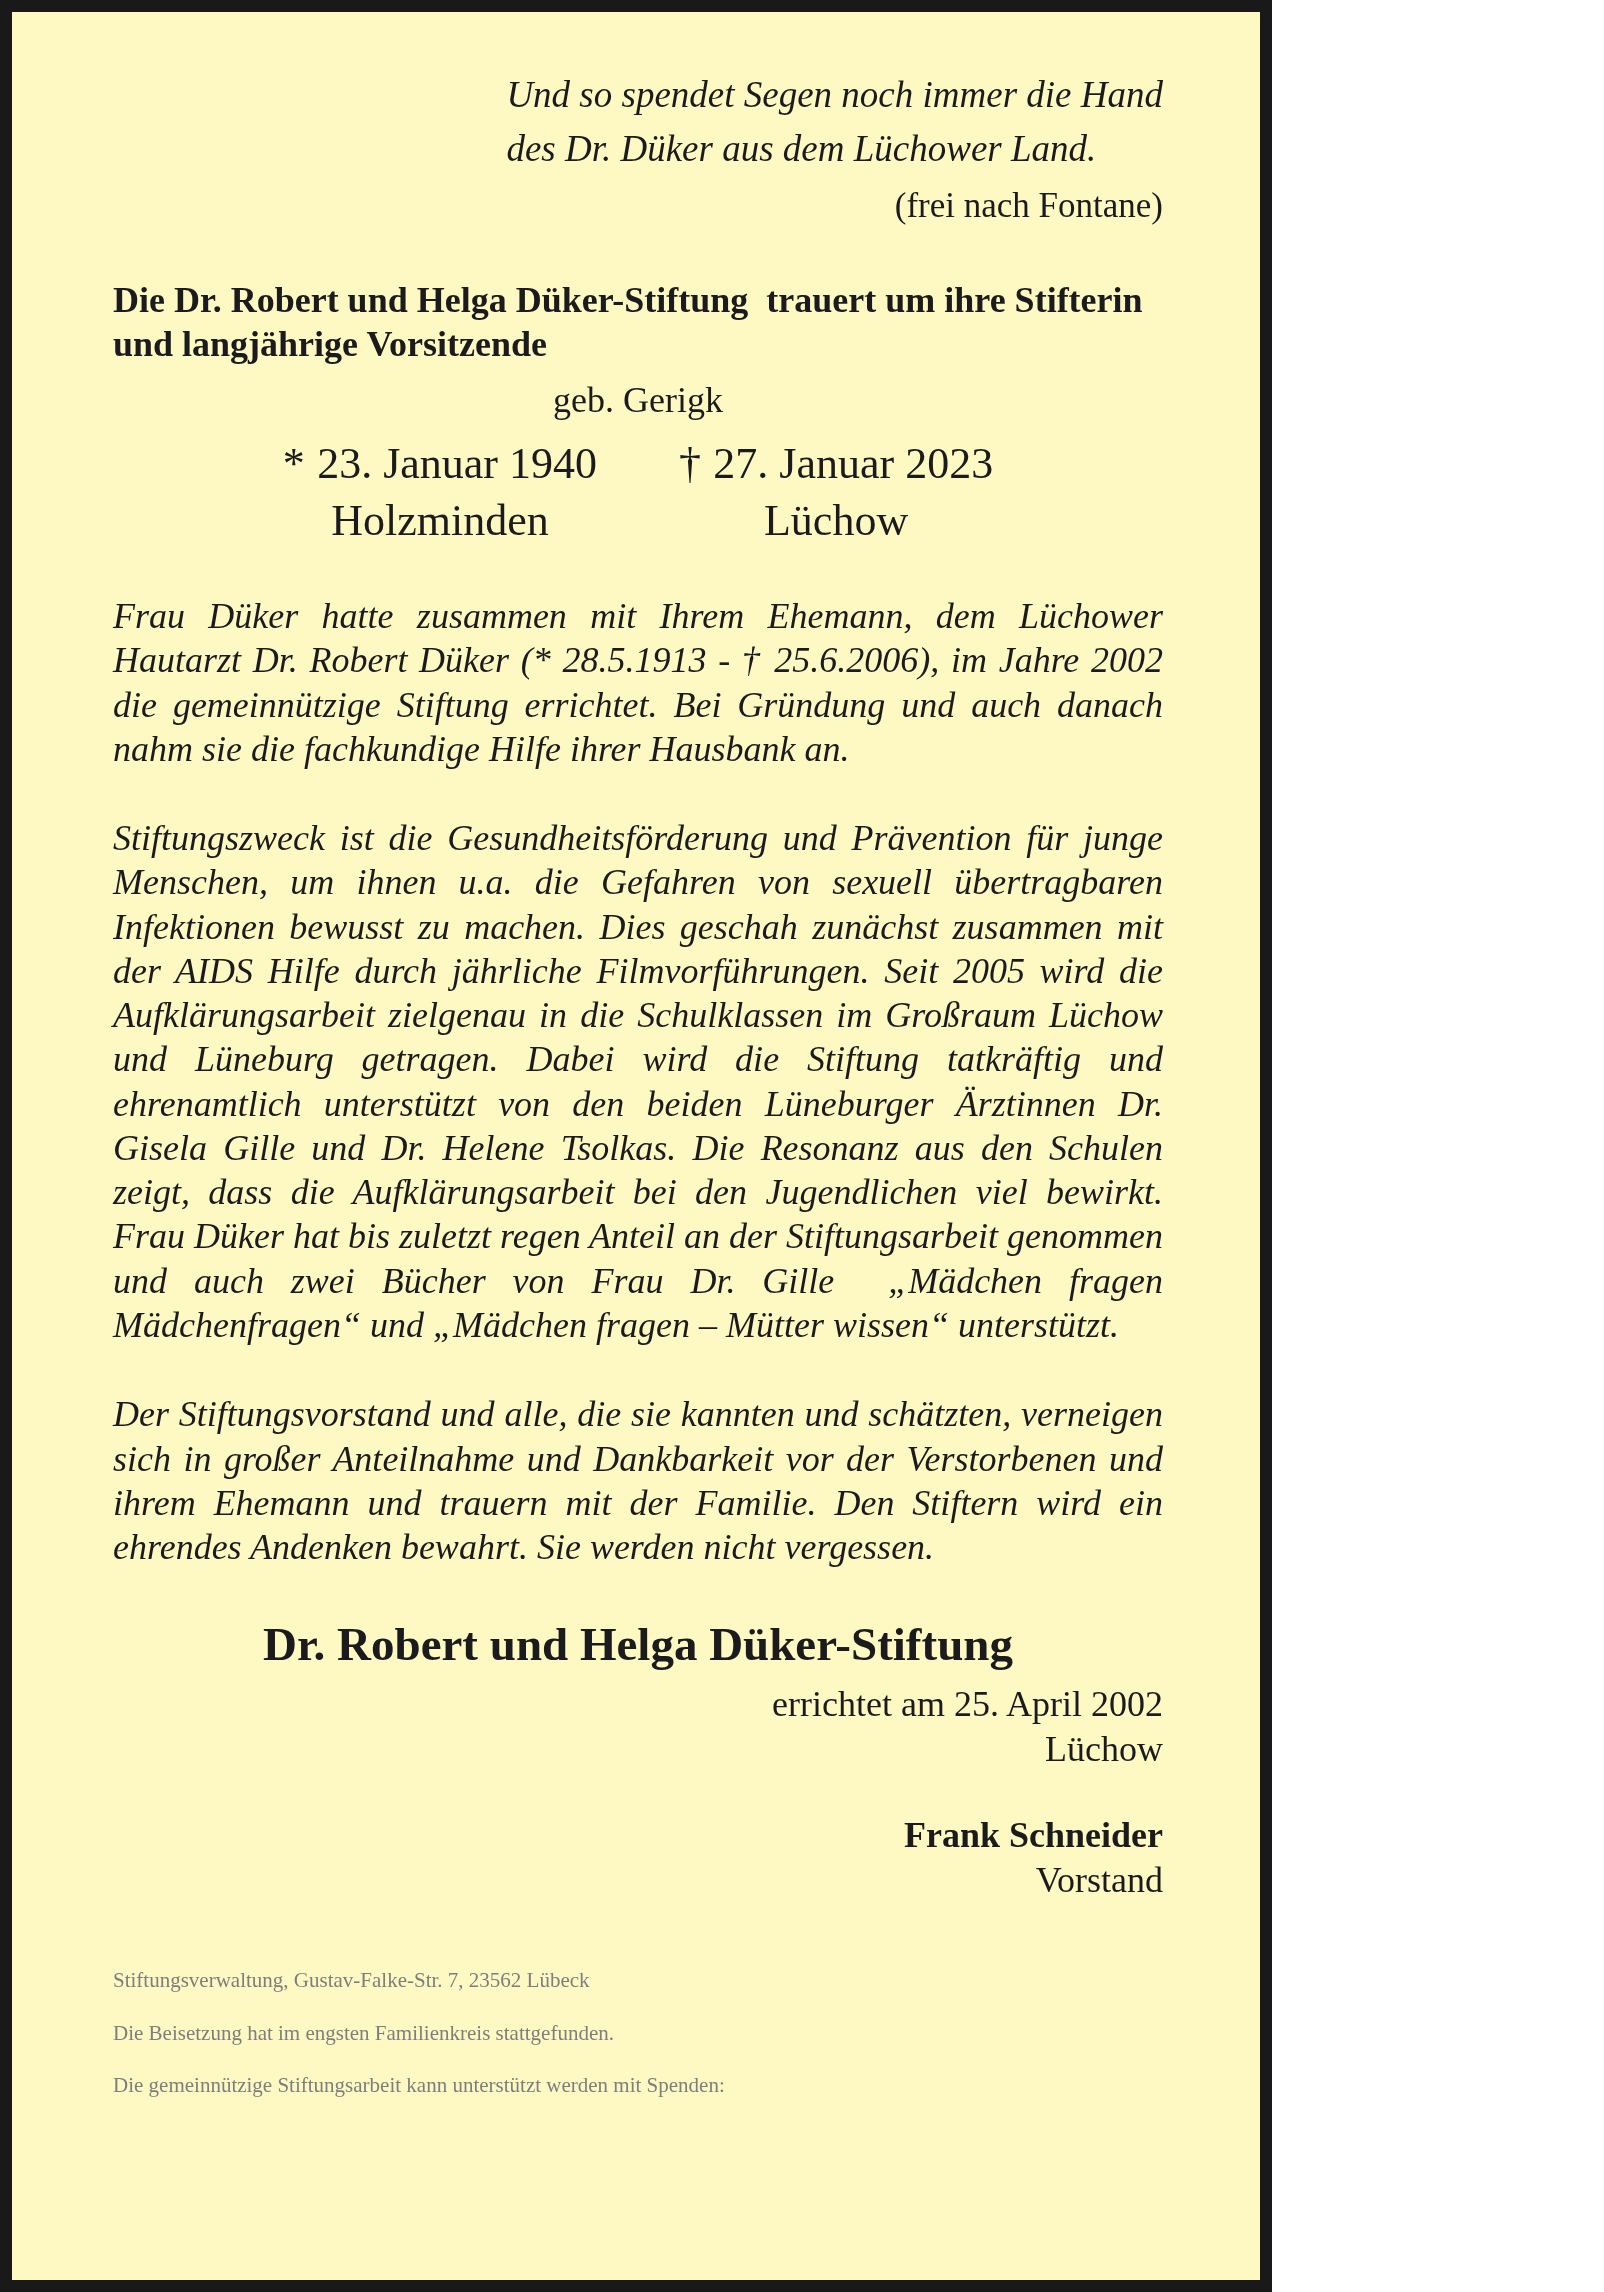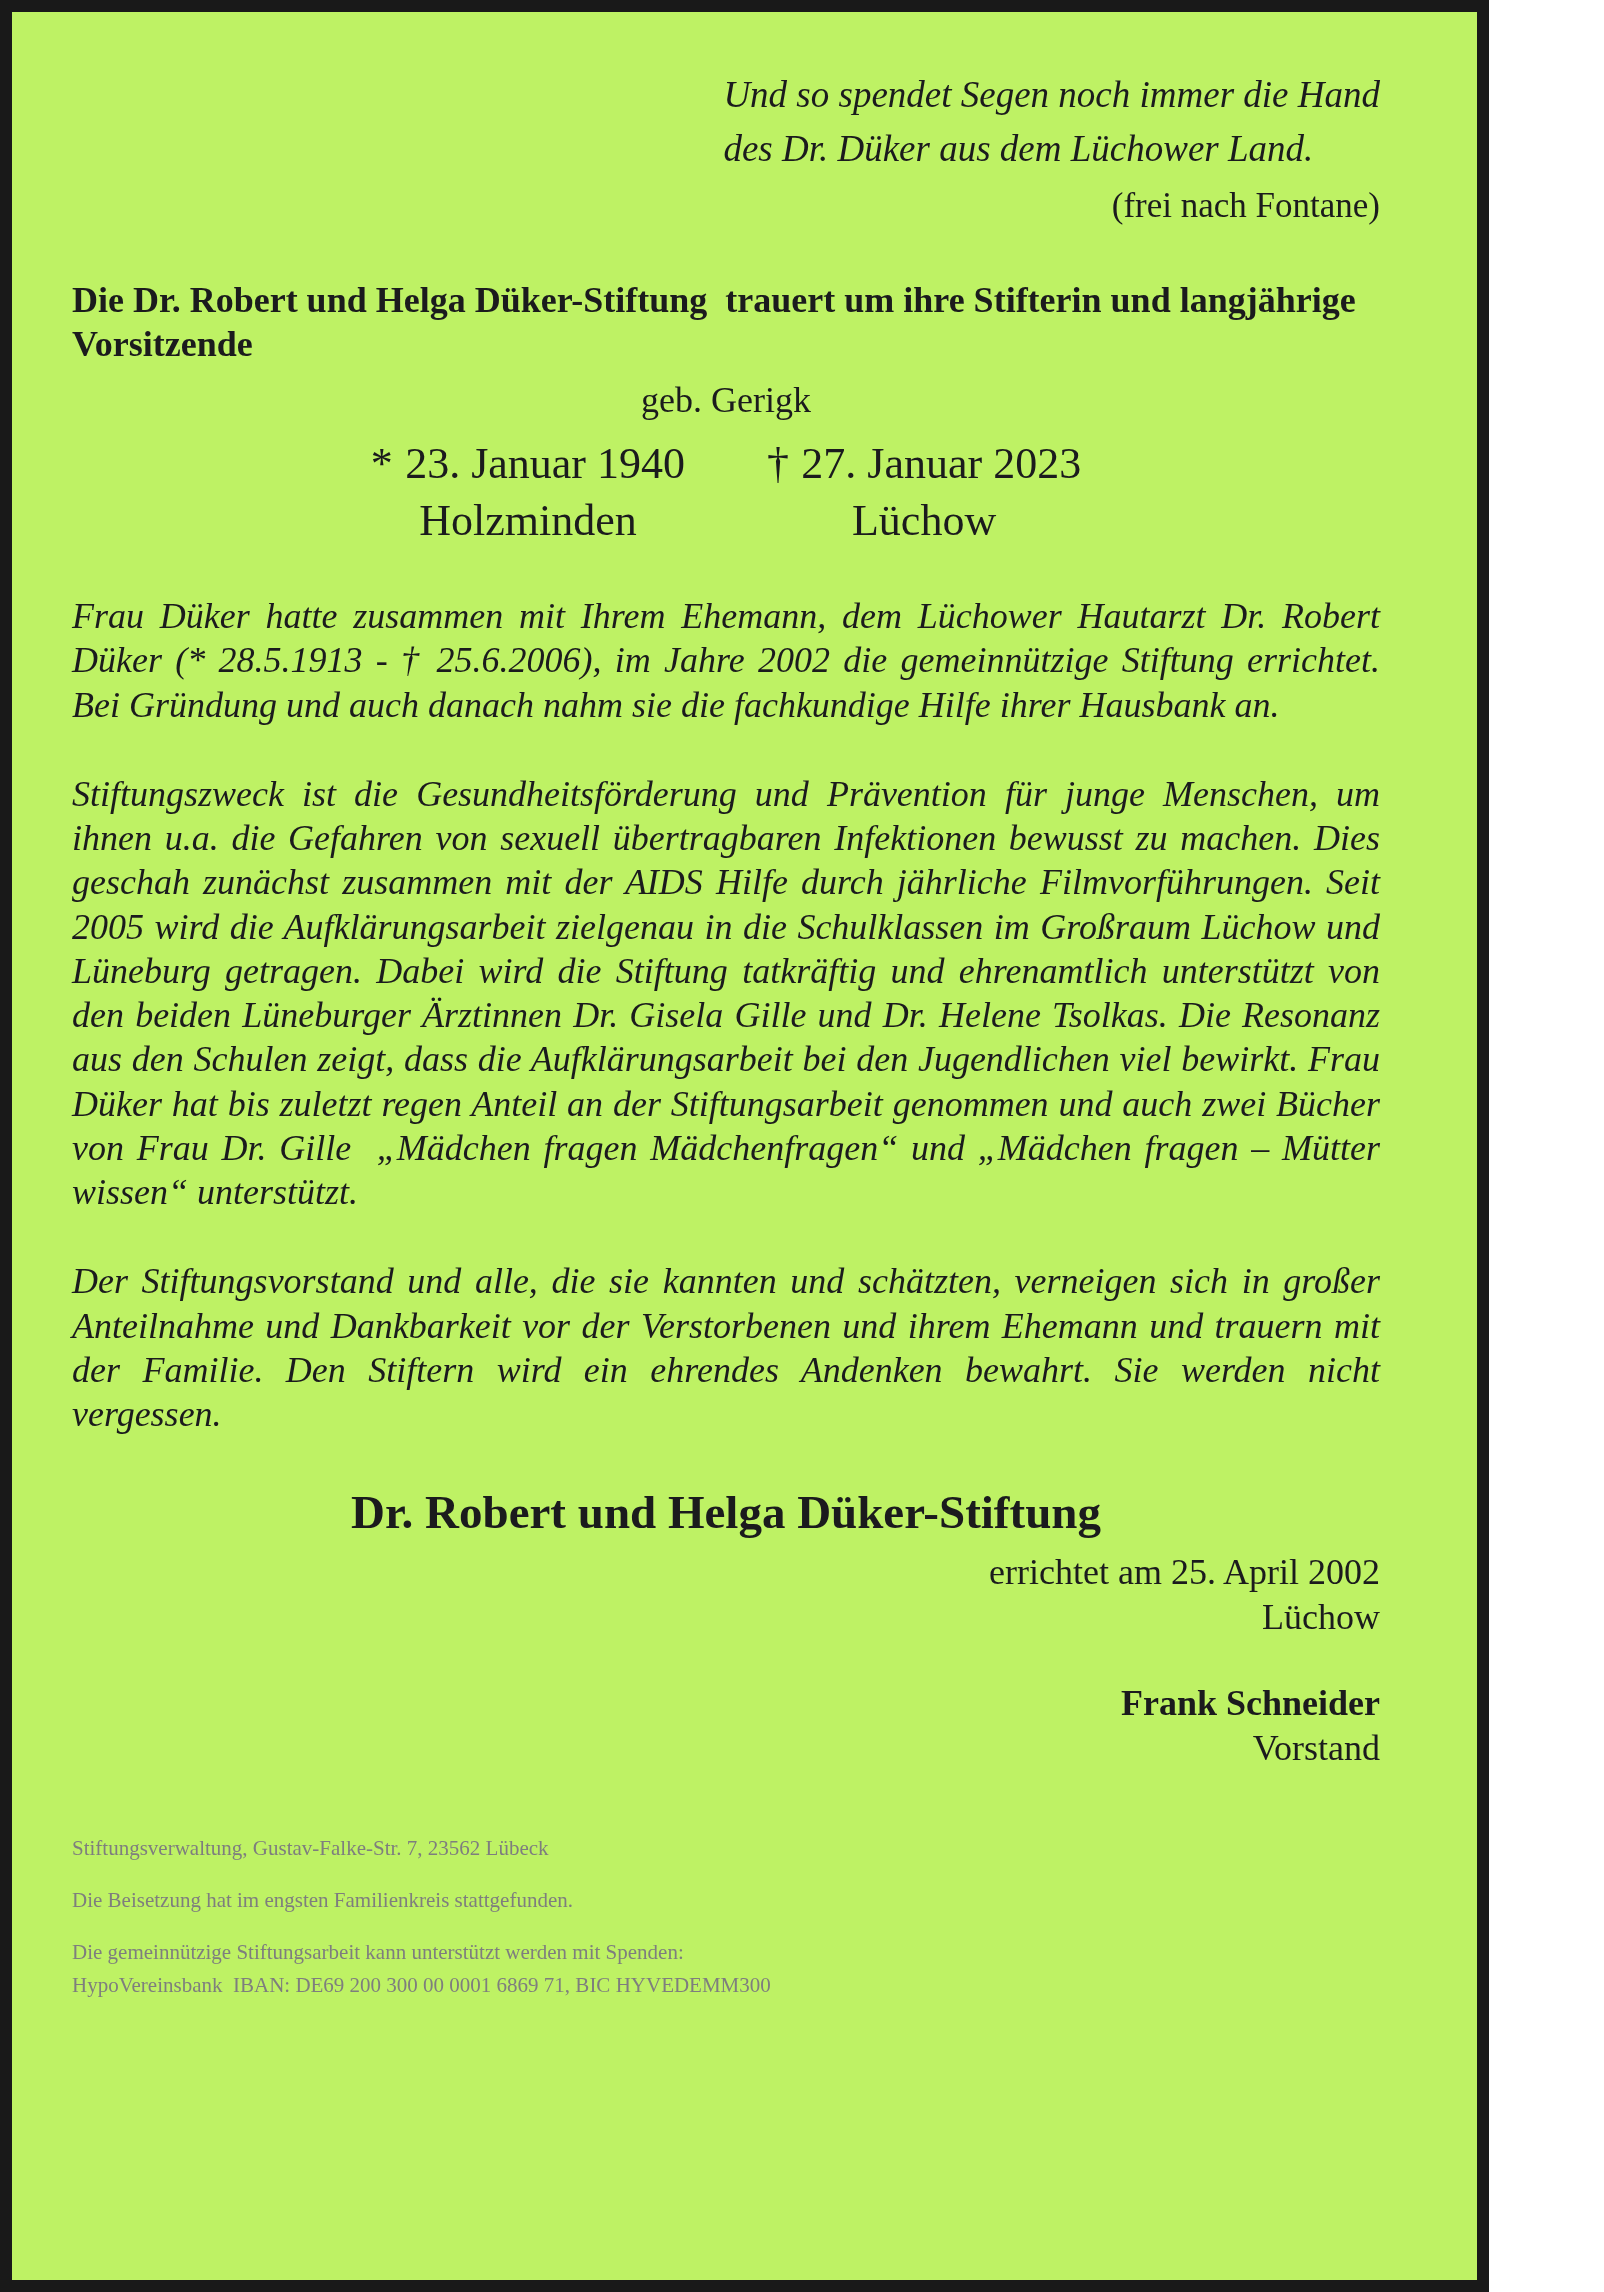--- a/index.html
+++ b/index.html
@@ -2,26 +2,26 @@
 <html lang="de"><head>
 <meta charset="utf-8">
 <style>
   html, body {
     margin: 0;
     padding: 0;
     background: #ffffff;
   }
   .page {
     position: relative;
-    width: 1489px;
+    width: 1272px;
     height: 2292px;
     box-sizing: border-box;
-    background: #bef264;
+    background: #fef9c3;
     border: 12.6px solid #191919;
-    padding: 56px 97px 0 60px;
+    padding: 56px 97px 0 101px;
     overflow: hidden;
     font-family: "Liberation Serif", "DejaVu Serif", serif;
     color: #1b1b1d;
   }
   
   .epigraph {
     width: fit-content;
     margin-left: auto;
     margin-right: 0;
     text-align: left;
@@ -147,17 +147,16 @@
   <div class="sig-line founded">errichtet am 25. April 2002</div>
   <div class="sig-line">Lüchow</div>
 
   <div class="sig-line signer-name">Frank Schneider</div>
   <div class="sig-line">Vorstand</div>
 
   <div class="footer">
     <div class="footer-line">Stiftungsverwaltung, Gustav-Falke-Str. 7, 23562 Lübeck</div>
     <div class="footer-line">Die Beisetzung hat im engsten Familienkreis stattgefunden.</div>
     <div class="footer-line">Die gemeinnützige Stiftungsarbeit kann unterstützt werden mit Spenden:</div>
-    <div class="footer-line tight">HypoVereinsbank  IBAN: DE69 200 300 00 0001 6869 71, BIC HYVEDEMM300</div>
   </div>
 
 </div>
 
 
 </body></html>

